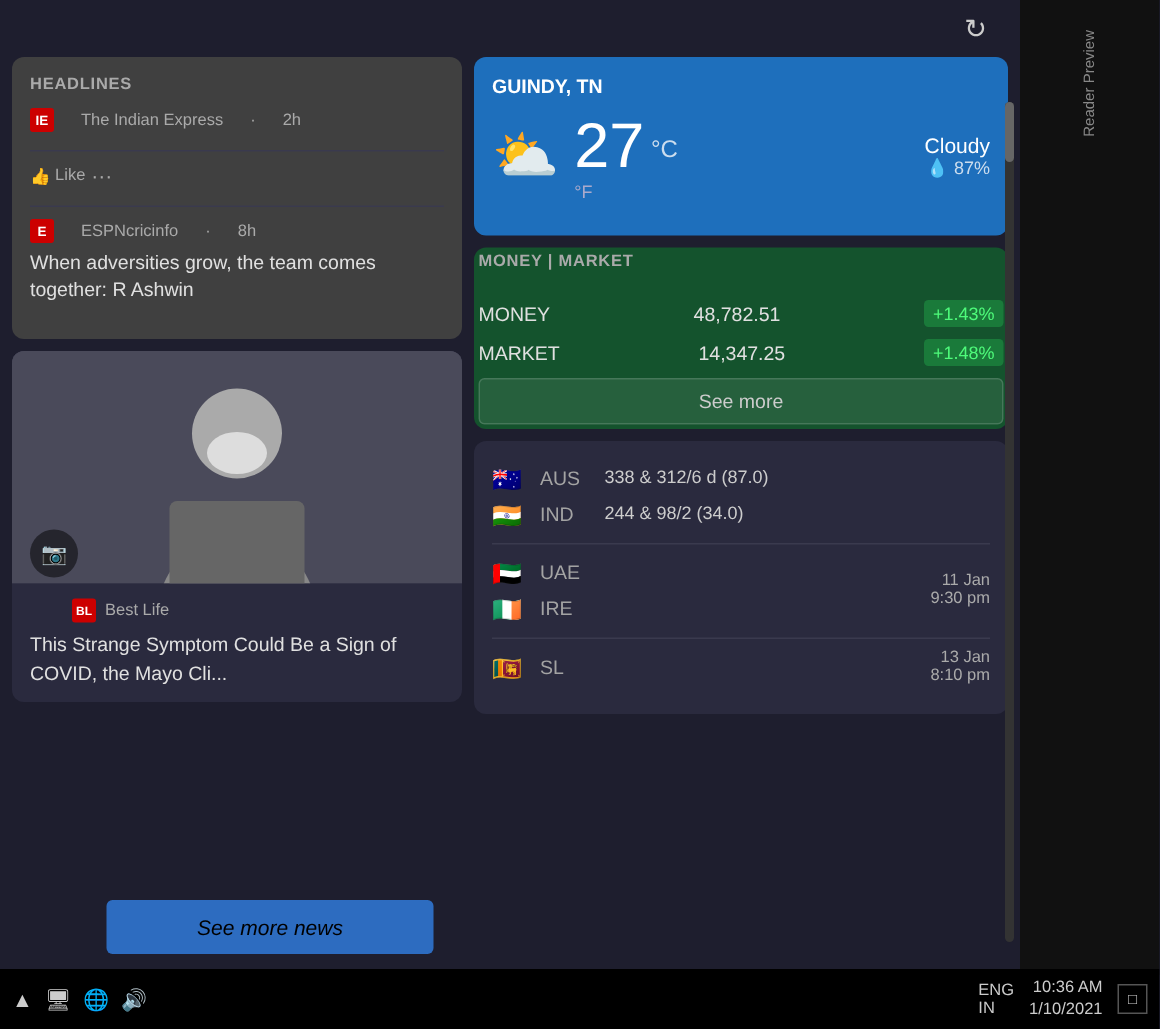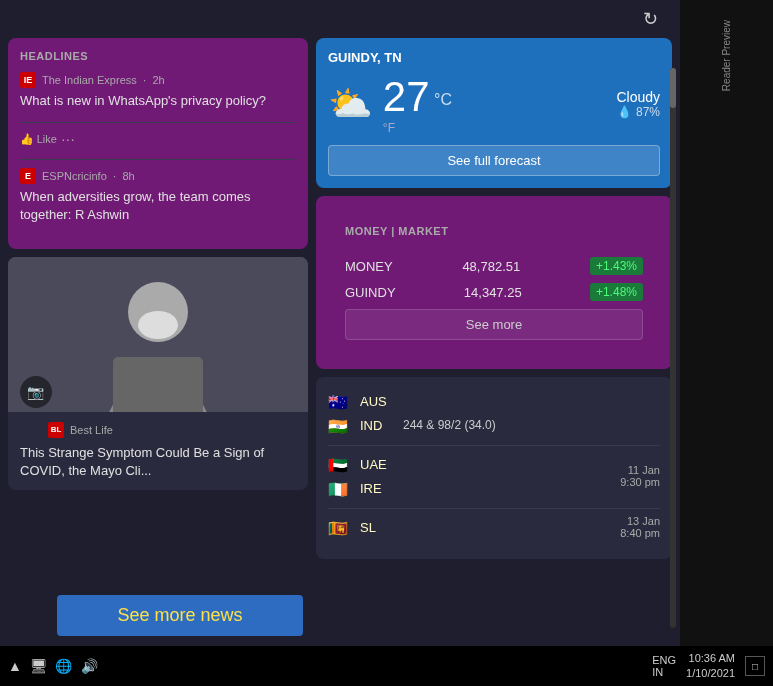--- a/index.html
+++ b/index.html
@@ -48,41 +48,41 @@
     
     .left-col {
       width: 300px;
       display: flex;
       flex-direction: column;
       gap: 8px;
     }
 
     
     .headlines-card {
-      background: #701a75;
+      background: #404040;
       border-radius: 8px;
       padding: 12px;
     }
 
     .card-label {
       font-size: 11px;
       font-weight: 700;
       color: #aaa;
       letter-spacing: 0.5px;
       margin-bottom: 10px;
     }
 
     .news-item {
       margin-bottom: 12px;
     }
 
     .news-source {
       display: flex;
       align-items: center;
-      gap: 6px;
+      gap: 18px;
       font-size: 11px;
       color: #aaa;
       margin-bottom: 4px;
     }
 
     .source-logo {
       width: 16px;
       height: 16px;
       border-radius: 2px;
       display: inline-flex;
@@ -186,27 +186,28 @@
       left: 0;
       width: 360px;
       padding: 10px 8px;
       background: #1e1e2e;
       display: flex;
       justify-content: center;
     }
 
     .see-more-news-btn {
       background: #2d6cc0;
-      color: #fde047;
+      color: #000000;
       border: none;
       border-radius: 4px;
       padding: 10px 60px;
-      font-size: 18px;
+      font-size: 14px;
       cursor: pointer;
       font-family: 'Segoe UI', Arial, sans-serif;
+      font-style: italic;
     }
 
     
     .right-col {
       flex: 1;
       display: flex;
       flex-direction: column;
       gap: 8px;
     }
 
@@ -289,23 +290,23 @@
       padding: 7px;
       border-radius: 4px;
       font-size: 13px;
       cursor: pointer;
       text-align: center;
       font-family: 'Segoe UI', Arial, sans-serif;
     }
 
     
     .market-card {
-      background: #701a75;
+      background: #14532d;
       border-radius: 8px;
-      padding: 29px;
+      padding: 3px;
     }
 
     .card-header {
       display: flex;
       justify-content: space-between;
       align-items: center;
       margin-bottom: 10px;
     }
 
     .market-row {
@@ -370,21 +371,21 @@
     .flag-icon {
       width: 24px;
       height: 16px;
       border-radius: 2px;
       display: inline-block;
       font-size: 16px;
     }
 
     .team-name {
       font-size: 13px;
-      color: #fef9c3;
+      color: #a3a3a3;
       width: 35px;
     }
 
     .score {
       font-size: 12px;
       color: #ccc;
       flex: 1;
     }
 
     .match-time {
@@ -535,21 +536,20 @@
       <div class="headlines-card">
         <div class="card-label">HEADLINES</div>
 
         <div class="news-item">
           <div class="news-source">
             <span class="source-logo ie-logo">IE</span>
             <span>The Indian Express</span>
             <span>·</span>
             <span>2h</span>
           </div>
-          <div class="news-title">What is new in WhatsApp's privacy policy?</div>
         </div>
 
         <div class="divider"></div>
 
         <div class="news-item">
           <div class="news-item-row">
             <div class="news-actions">
               <span class="like-btn">
                 <span>👍</span>
                 <span>Like</span>
@@ -622,52 +622,52 @@
             </div>
           </div>
           <div class="weather-right">
             <div class="weather-desc">Cloudy</div>
             <div class="humidity">
               <span>💧</span>
               <span>87%</span>
             </div>
           </div>
         </div>
-        <button class="see-full-forecast-btn">See full forecast</button>
       </div>
 
       <div class="market-card">
         <div class="card-header">
           <span class="card-label">MONEY | MARKET</span>
           <span>
             <span class="dot"></span><span class="dot"></span><span class="dot"></span>
           </span>
         </div>
 
         <div class="market-row">
           <span class="market-name">MONEY</span>
           <span class="market-value">48,782.51</span>
           <span class="badge-green">+1.43%</span>
         </div>
 
         <div class="market-row">
-          <span class="market-name">GUINDY</span>
+          <span class="market-name">MARKET</span>
           <span class="market-value">14,347.25</span>
           <span class="badge-green">+1.48%</span>
         </div>
 
         <button class="see-more-btn">See more</button>
       </div>
 
       <div class="cricket-card">
 
         <div class="cricket-match">
           <div class="cricket-row">
             <span class="flag-icon">🇦🇺</span>
             <span class="team-name">AUS</span>
+            <span class="score">338 &amp; 312/6 d (87.0)</span>
           </div>
           <div class="cricket-row">
             <span class="flag-icon">🇮🇳</span>
             <span class="team-name">IND</span>
             <span class="score">244 &amp; 98/2 (34.0)</span>
           </div>
         </div>
 
         <div class="cricket-divider"></div>
 
@@ -693,21 +693,21 @@
         <div class="cricket-divider"></div>
 
         <div class="cricket-match">
           <div style="display:flex; justify-content:space-between; align-items:center;">
             <div class="cricket-row">
               <span class="flag-icon">🇱🇰</span>
               <span class="team-name">SL</span>
             </div>
             <div class="match-time">
               <div>13 Jan</div>
-              <div>8:40 pm</div>
+              <div>8:10 pm</div>
             </div>
           </div>
         </div>
 
       </div>
 
     </div>
 
   </div>
 

